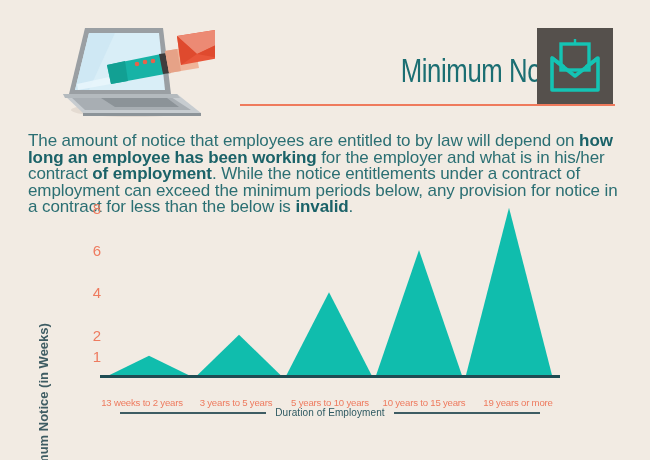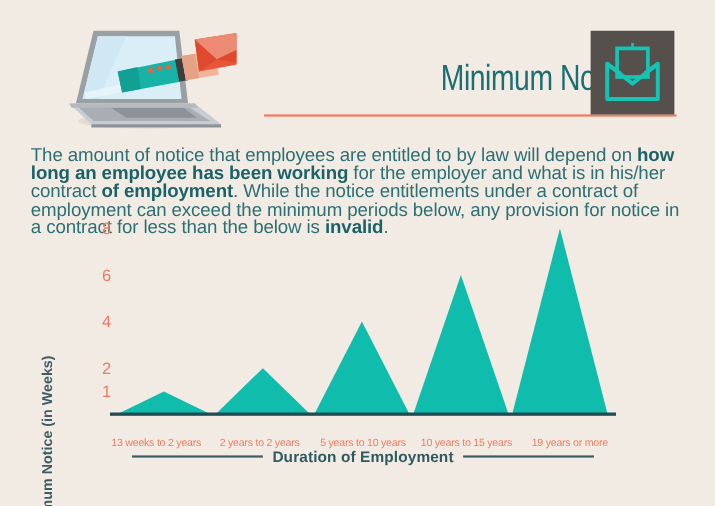--- a/index.html
+++ b/index.html
@@ -174,22 +174,22 @@
   }
   .x-axis-title-row .rule {
     flex: 1 1 auto;
     height: 2px;
     background: #3e5c63;
   }
   .x-axis-title {
     flex: 0 0 auto;
     color: #2f5a62;
     font-family: "Liberation Sans Narrow", "Liberation Sans", sans-serif;
-    font-size: 14px;
-    font-weight: bold;
+    font-size: 10px;
+    font-weight: normal;
     letter-spacing: 0.1px;
     white-space: nowrap;
     text-align: right;
   }
 </style>
 </head>
 <body>
 
 <div class="page">
 
@@ -269,21 +269,21 @@
           <polygon points="181.5,182 225,97.34883720930233 268.5,182" fill="#10bdad"></polygon>
           <polygon points="271.5,182 315,55.02325581395348 358.5,182" fill="#10bdad"></polygon>
           <polygon points="361.5,182 405,12.697674418604663 448.5,182" fill="#10bdad"></polygon>
         </svg>
     </div>
 
     <div class="baseline"></div>
 
     <div class="x-labels" id="x-labels">
         <div class="x-label">13 weeks to 2 years</div>
-        <div class="x-label">2 years to 2 years</div>
+        <div class="x-label">3 years to 5 years</div>
         <div class="x-label">5 years to 10 years</div>
         <div class="x-label">10 years to 15 years</div>
         <div class="x-label">19 years or more</div>
       </div>
 
     <div class="x-axis-title-row">
       <div class="rule"></div>
       <div class="x-axis-title">Duration of Employment</div>
       <div class="rule"></div>
     </div>

